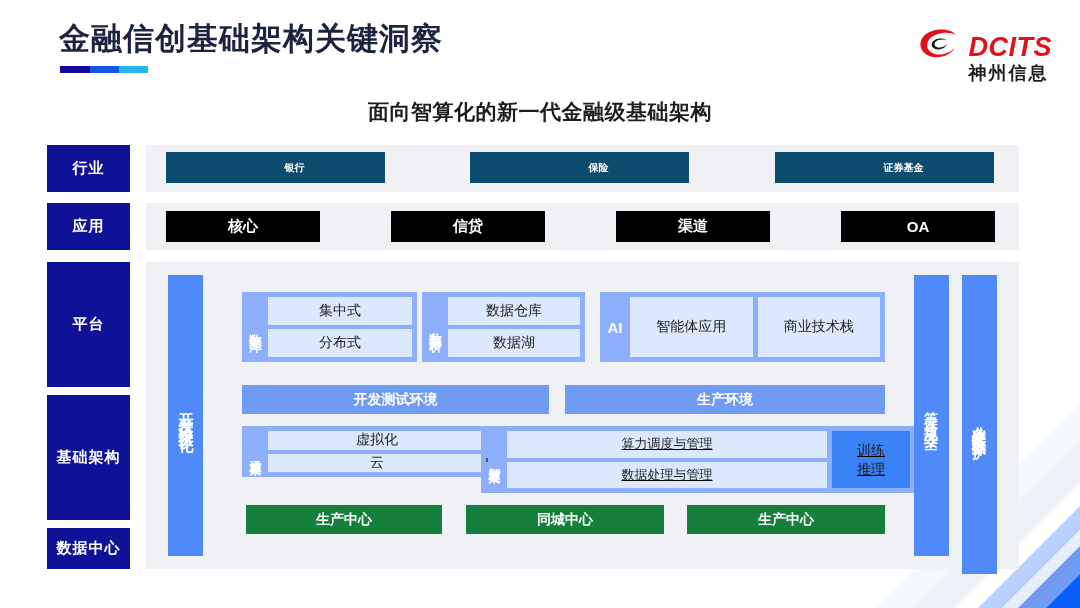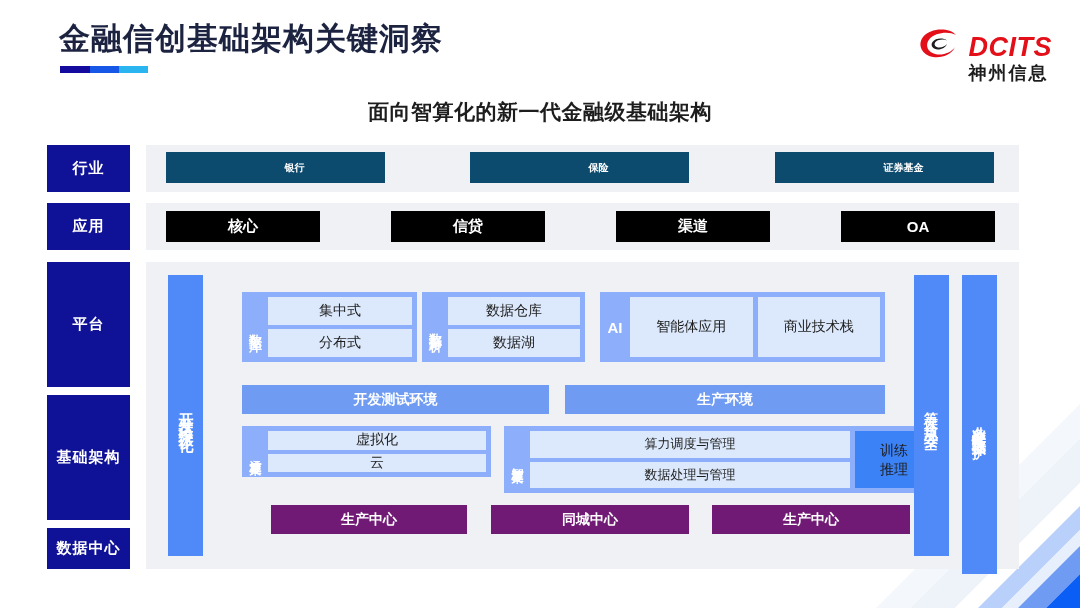--- a/index.html
+++ b/index.html
@@ -35,21 +35,21 @@
   
   .panel{position:absolute;background:#f0f1f4;z-index:1;}
 
   
   .chip{position:absolute;display:flex;align-items:center;justify-content:center;
      font-weight:bold;color:#fff;z-index:2;box-sizing:border-box;}
 
   .chip-deep{background:#0c4a6e;font-size:10px;padding-left:38px;}
   .chip-app{background:#000000;font-size:15px;}
   .chip-env{background:#6f9cf2;font-size:14px;}
-  .chip-dc{background:#701a75;font-size:14px;margin-left:25px;}
+  .chip-dc{background:#15803d;font-size:14px;}
 
   
   .vbar{position:absolute;display:flex;align-items:center;justify-content:center;
      background:#5089f8;color:#fff;font-weight:bold;font-size:15px;z-index:2;
      writing-mode:vertical-rl;text-orientation:upright;letter-spacing:4px;box-sizing:border-box;}
 
   
   .group{position:absolute;background:#8caefb;z-index:2;box-sizing:border-box;display:flex;align-items:center;}
   .group-title{color:#fff;font-weight:bold;font-size:13px;writing-mode:vertical-rl;text-orientation:upright;
       letter-spacing:2px;display:flex;align-items:center;justify-content:center;flex:0 0 auto;height:100%;}
@@ -163,21 +163,21 @@
   <div class="group-body">
     <div class="group-row">
         <div class="cell">虚拟化</div>
       </div>
     <div class="group-row">
         <div class="cell">云</div>
       </div>
   </div>
 </div>
 
-<div class="group" style="left:504px;top:426px;width:434px;height:67px;">
+<div class="group" style="left:481px;top:426px;width:434px;height:67px;text-decoration:underline;">
   <div class="group-title" style="width:26px;font-size:12px;letter-spacing:1px;">智算框架</div>
   <div class="group-body" style="flex-direction:row;gap:5px;">
     <div style="flex:1 1 auto;display:flex;flex-direction:column;gap:4px;">
       <div class="group-row">
           <div class="cell cell-sm">算力调度与管理</div>
         </div>
       <div class="group-row">
           <div class="cell cell-sm">数据处理与管理</div>
         </div>
     </div>

